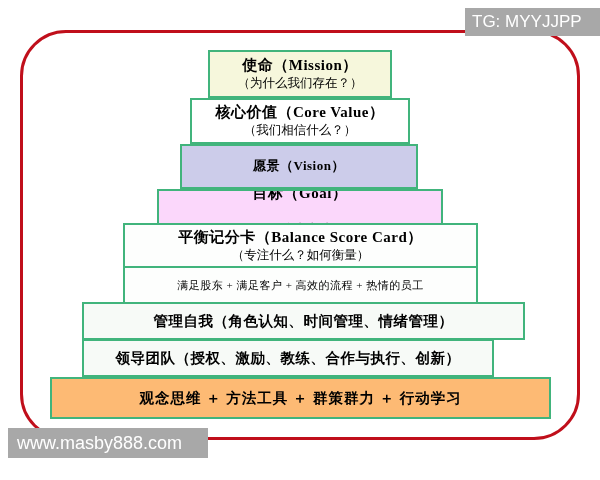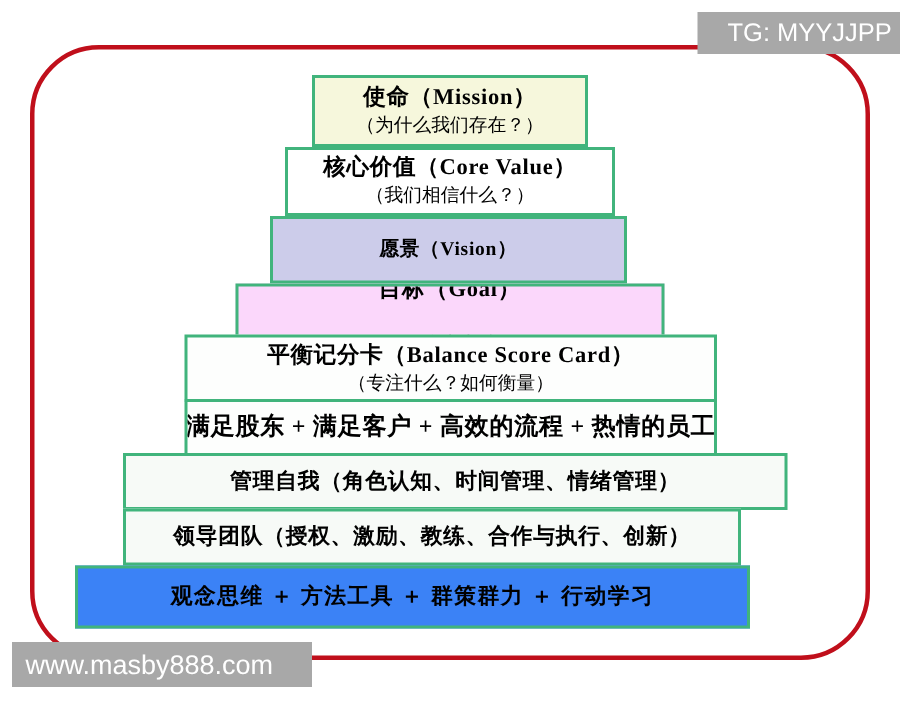--- a/index.html
+++ b/index.html
@@ -77,49 +77,49 @@
 
   #tier-goal         { left: 157px; top: 189px; width: 286px; height: 44px;  background: #fbd7fb; }
   #tier-goal .line-main { font-size: 15px; }
   #tier-goal .line-sub  { font-size: 12.5px; margin-top: 20px; }
 
   #tier-bsc          { left: 123px; top: 223px; width: 355px; height: 45px;  background: #fdfefd; }
   #tier-bsc .line-main { font-size: 15px; }
   #tier-bsc .line-sub  { font-size: 12.5px; margin-top: 2px; }
 
   #tier-bsc-sub      { left: 123px; top: 266px; width: 355px; height: 38px;  background: #fdfefd; }
-  #tier-bsc-sub .line-main { font-size: 16px; font-weight: bold; }
+  #tier-bsc-sub .line-main { font-size: 11px; font-weight: normal; }
 
   #tier-manage       { left: 82px;  top: 302px; width: 443px; height: 38px;  background: #f7faf7; }
   #tier-manage .line-main { font-size: 14.5px; }
 
   #tier-lead         { left: 82px;  top: 339px; width: 412px; height: 38px;  background: #f7faf7; }
   #tier-lead .line-main { font-size: 14.5px; }
 
-  #tier-base         { left: 50px;  top: 377px; width: 450px; height: 42px;  background: #3b82f6; }
+  #tier-base         { left: 50px;  top: 377px; width: 501px; height: 42px;  background: #fdba74; }
   #tier-base .line-main { font-size: 14.5px; letter-spacing: 1px; }
 
   
   .watermark {
     position: absolute;
     background: #a8a8a8;
     color: #ffffff;
     font-family: "Liberation Sans", "DejaVu Sans", sans-serif;
     display: flex;
     align-items: center;
     justify-content: flex-start;
     box-sizing: border-box;
   }
   #watermark-tg {
     right: 0px;
     top: 8px;
     width: 135px;
     height: 28px;
     font-size: 17px;
-    padding-left: 20px;
+    padding-left: 7px;
   }
   #watermark-site {
     left: 8px;
     bottom: 22px;
     width: 200px;
     height: 30px;
     font-size: 18px;
     padding-left: 9px;
   }
 </style>

